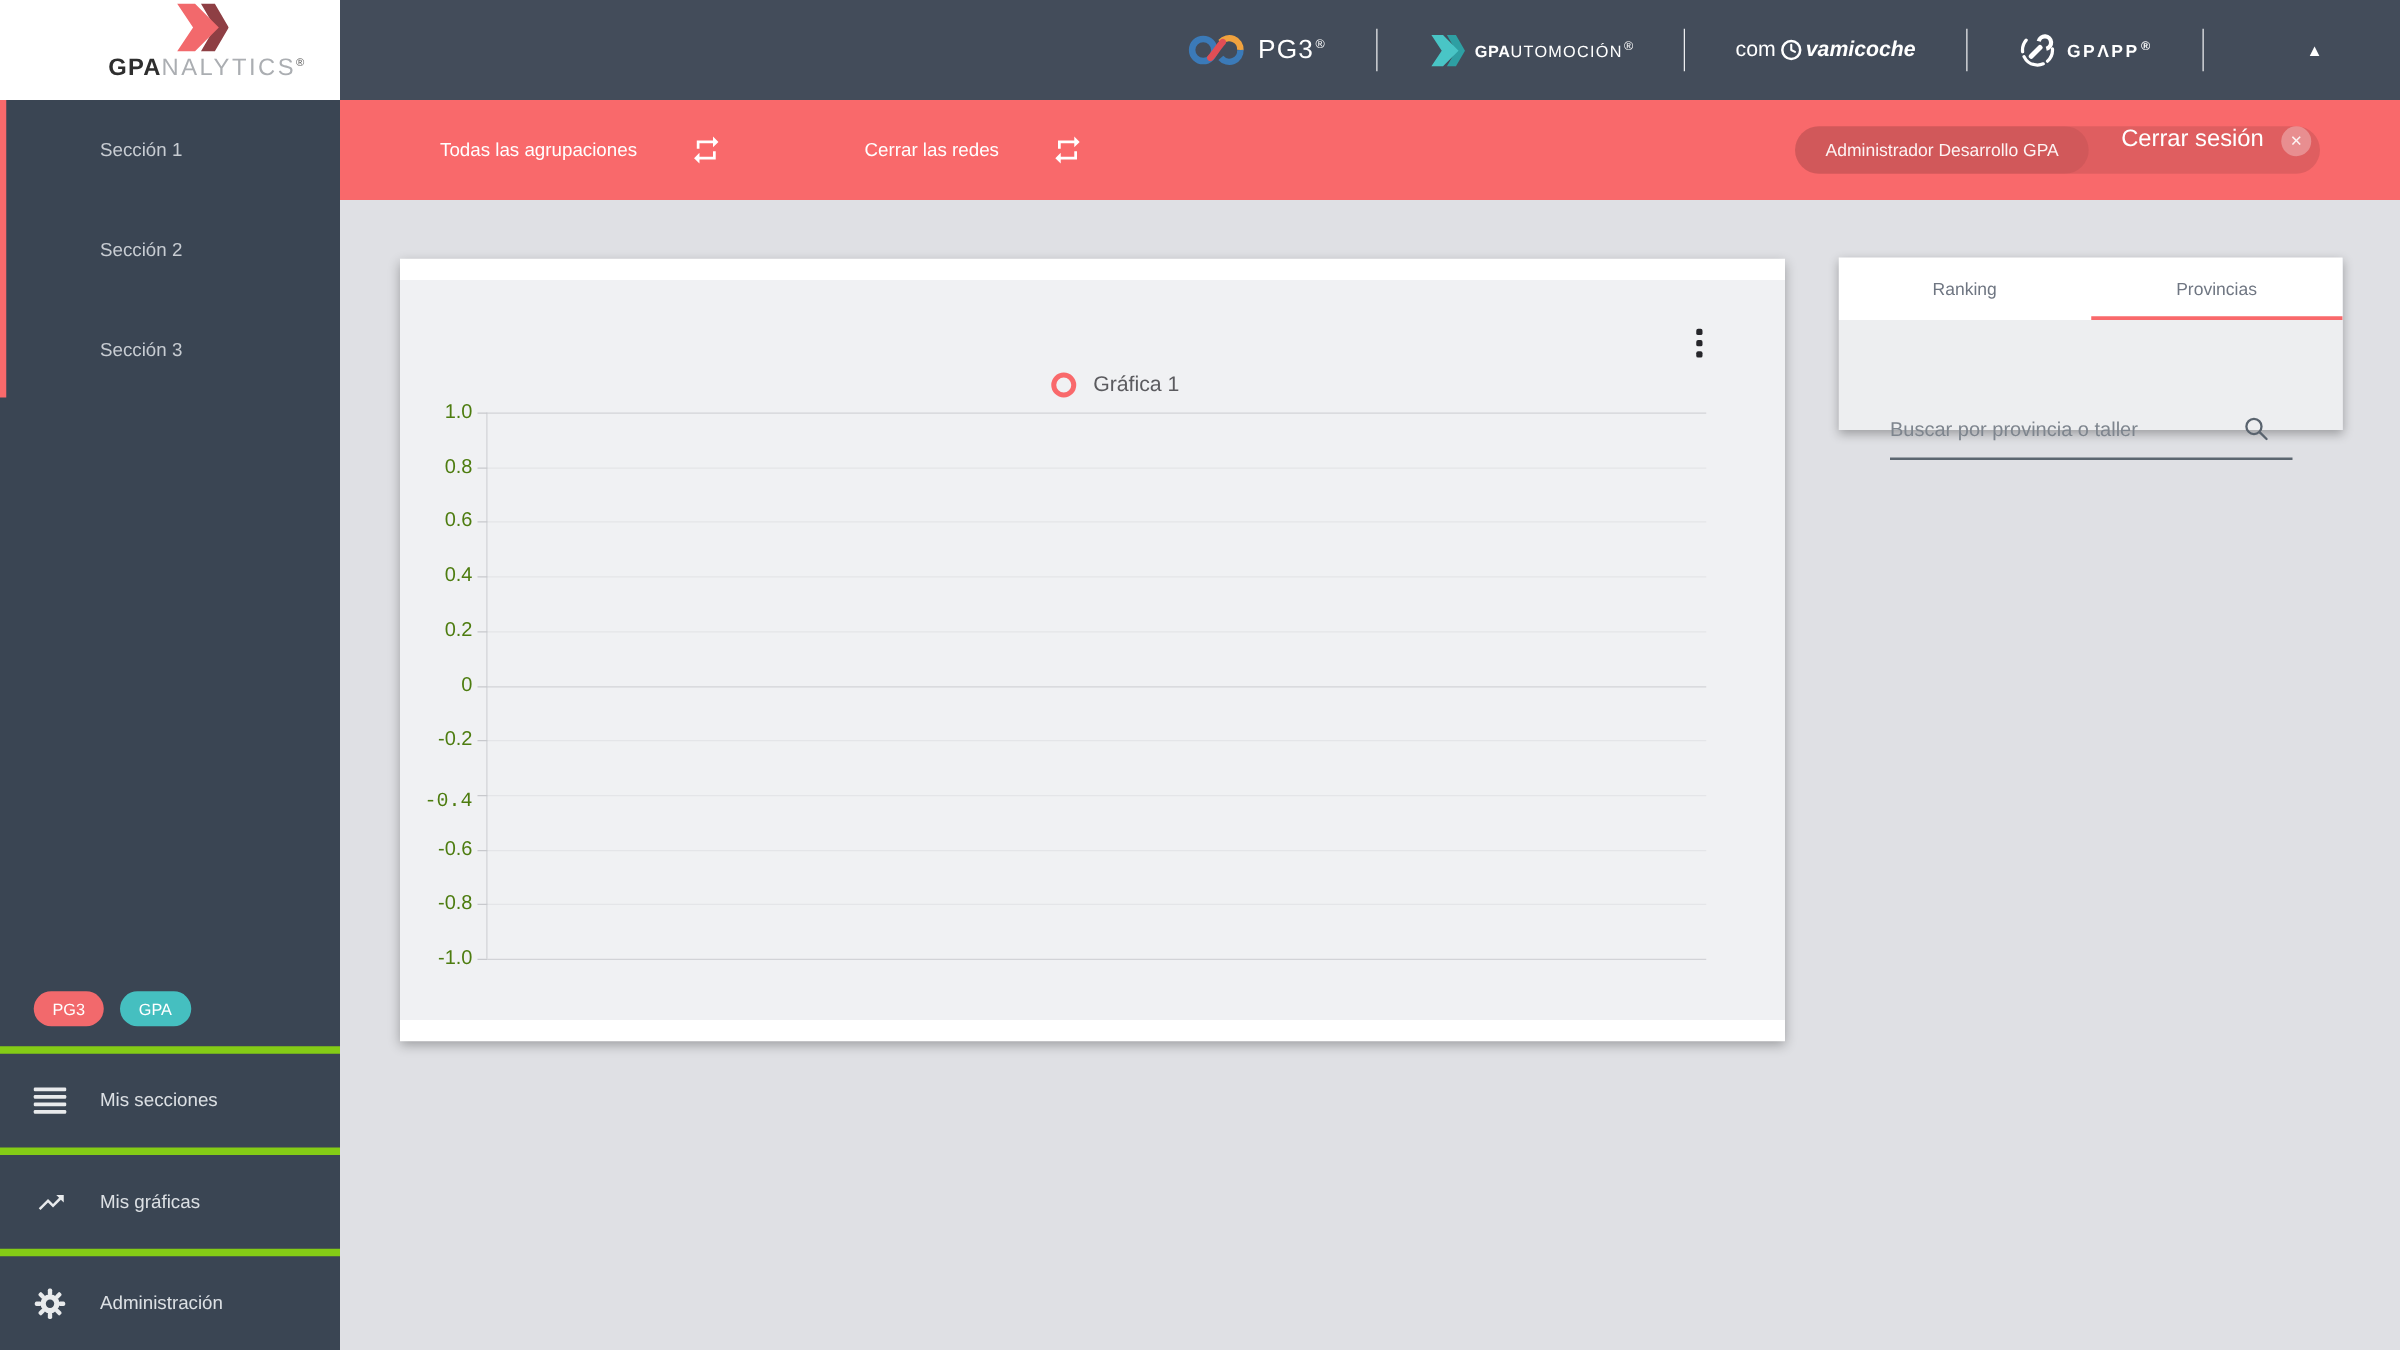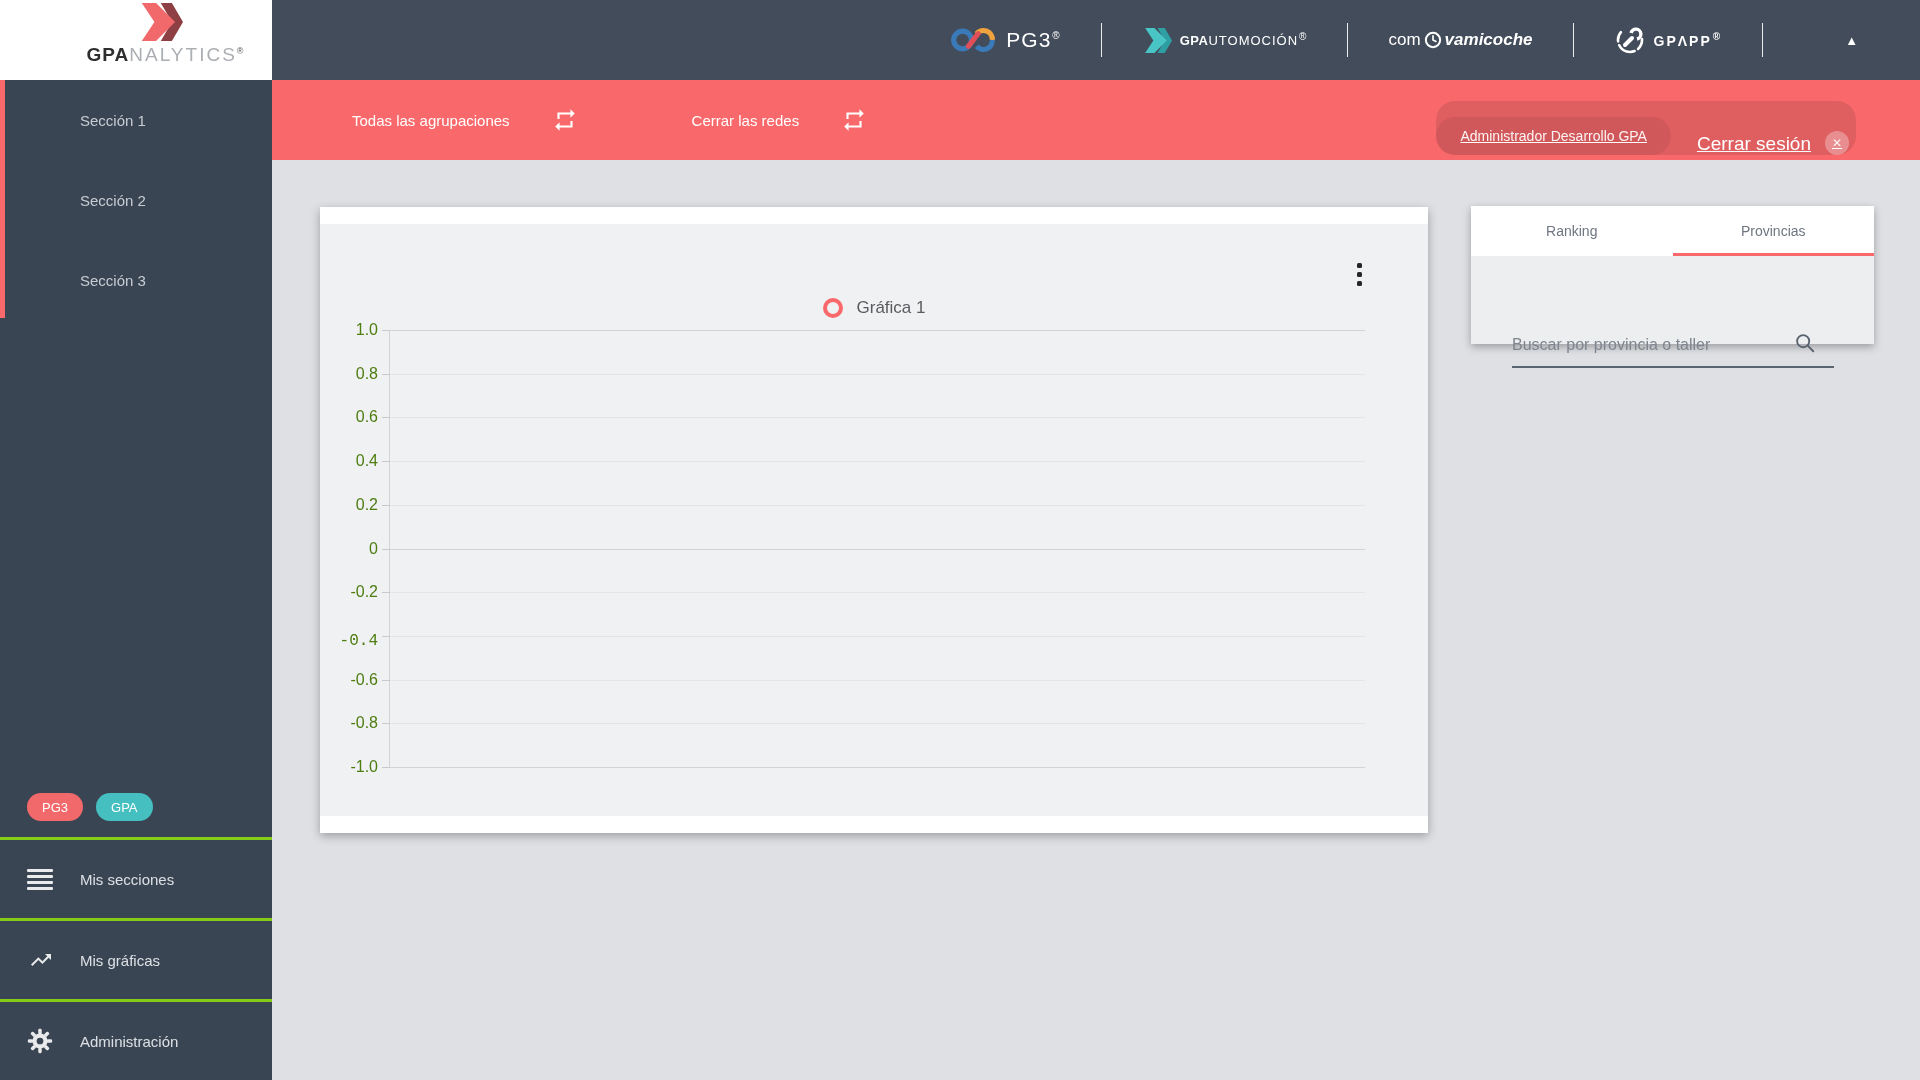--- a/index.html
+++ b/index.html
@@ -18,21 +18,21 @@
   .logo-rest { color:#ABAEB2; letter-spacing:2px; }
   .logo-reg { font-size:9px; color:#555; vertical-align:super; }
   .accent-strip { position:absolute; left:0; top:80px; width:5px; height:238px; background:#F9696B; }
   .sections { position:absolute; left:0; top:80px; width:272px; }
   .section-item { height:80px; display:flex; align-items:center; padding-left:80px;
                   color:#C7CCD2; font-size:15px; cursor:pointer; }
   .badges { position:absolute; left:27px; top:793px; display:flex; gap:13px; }
   .badge { height:28px; border-radius:14px; padding:0 15px; display:flex; align-items:center;
            color:#fff; font-size:13px; }
   .menu { position:absolute; left:0; top:837px; width:272px; }
-  .menu-item { height:81px; border-top:3px solid #84cc16; display:flex; align-items:center;
+  .menu-item { height:81px; border-top:6px solid #84cc16; display:flex; align-items:center;
                padding-left:27px; color:#DCE0E4; font-size:15px; cursor:pointer; }
   .mi-icon { width:30px; margin-right:23px; display:flex; align-items:center; }
   .hamburger { display:flex; flex-direction:column; gap:3px; width:26px; }
   .hamburger span { display:block; height:3px; background:#E8EAEC; border-radius:1px; }
   
   .topbar { position:absolute; left:272px; top:0; width:1648px; height:80px; background:#434C5A;
             display:flex; align-items:center; justify-content:flex-end; padding-right:62px; }
   .brand { display:flex; align-items:center; color:#fff; white-space:nowrap; }
   .hdiv { width:1px; height:34px; background:rgba(255,255,255,.9); margin:0 40px; }
   .pg3-label { font-size:21px; margin-left:9px; letter-spacing:1px; }
@@ -45,33 +45,33 @@
   .gpapp-text { font-size:14px; font-weight:bold; letter-spacing:2px; margin-left:8px; }
   .caret { margin-left:42px; color:#fff; font-size:13px; cursor:pointer; }
   
   .filterbar { position:absolute; left:272px; top:80px; width:1648px; height:80px; background:#F9696B;
                display:flex; align-items:center; color:#fff; }
   .fgroup { display:flex; align-items:center; cursor:pointer; }
   .fgroup-label { font-size:15px; }
   .fgroup .swap { margin-left:42px; display:flex; }
   .g1 { margin-left:80px; }
   .g2 { margin-left:114px; }
-  .user-pill { position:absolute; right:64px; top:21px; height:54px; background:rgba(0,0,0,.10);
-               border-radius:19px; display:flex; align-items:flex-end;text-decoration:underline; }
+  .user-pill { position:absolute; right:64px; top:21px; height:38px; background:rgba(0,0,0,.10);
+               border-radius:19px; display:flex; align-items:flex-start; }
   .user-chip { background:rgba(0,0,0,.06); border-radius:19px; height:38px; display:flex;
                align-items:center; padding:0 24px; font-size:14px; color:#FDF3F3; }
   .logout-label { font-size:19px; margin:0 14px 0 26px; cursor:pointer; }
   .logout-x { width:24px; height:24px; border-radius:50%; background:rgba(255,255,255,.3);
               color:rgba(255,255,255,.9); display:flex; align-items:center; justify-content:center;
               font-size:12px; margin-right:7px; cursor:pointer; }
   
   .chart-card { position:absolute; left:320px; top:207px; width:1108px; height:626px; background:#fff;
                 box-shadow:0 3px 9px rgba(0,0,0,.30); z-index:1; }
   .plot-bg { position:absolute; left:0; top:17px; width:1108px; height:592px; background:#F0F1F3; }
-  .legend { position:absolute; left:0; top:74px; width:100%; display:flex; justify-content:center;
+  .legend { position:absolute; left:18px; top:74px; width:100%; display:flex; justify-content:center;
             align-items:center; gap:14px; }
   .legend-ring { width:20px; height:20px; border-radius:50%; border:4px solid #F9696B; cursor:pointer; }
   .legend-label { font-size:17px; color:#5B5B5F; }
   .kebab { position:absolute; top:52px; right:62px; display:flex; flex-direction:column; gap:4px;
            padding:4px; cursor:pointer; }
   .kebab .dot { width:5px; height:5px; background:#26262A; border-radius:1.5px; }
   .plot { position:absolute; left:69px; top:106px; width:976px; height:437px;
           border-left:1px solid #D2D3D7; }
   .gridline { position:absolute; left:0; width:100%; height:1px; background:#E4E5E8; }
   .gridline.strong { background:#D2D3D7; }

